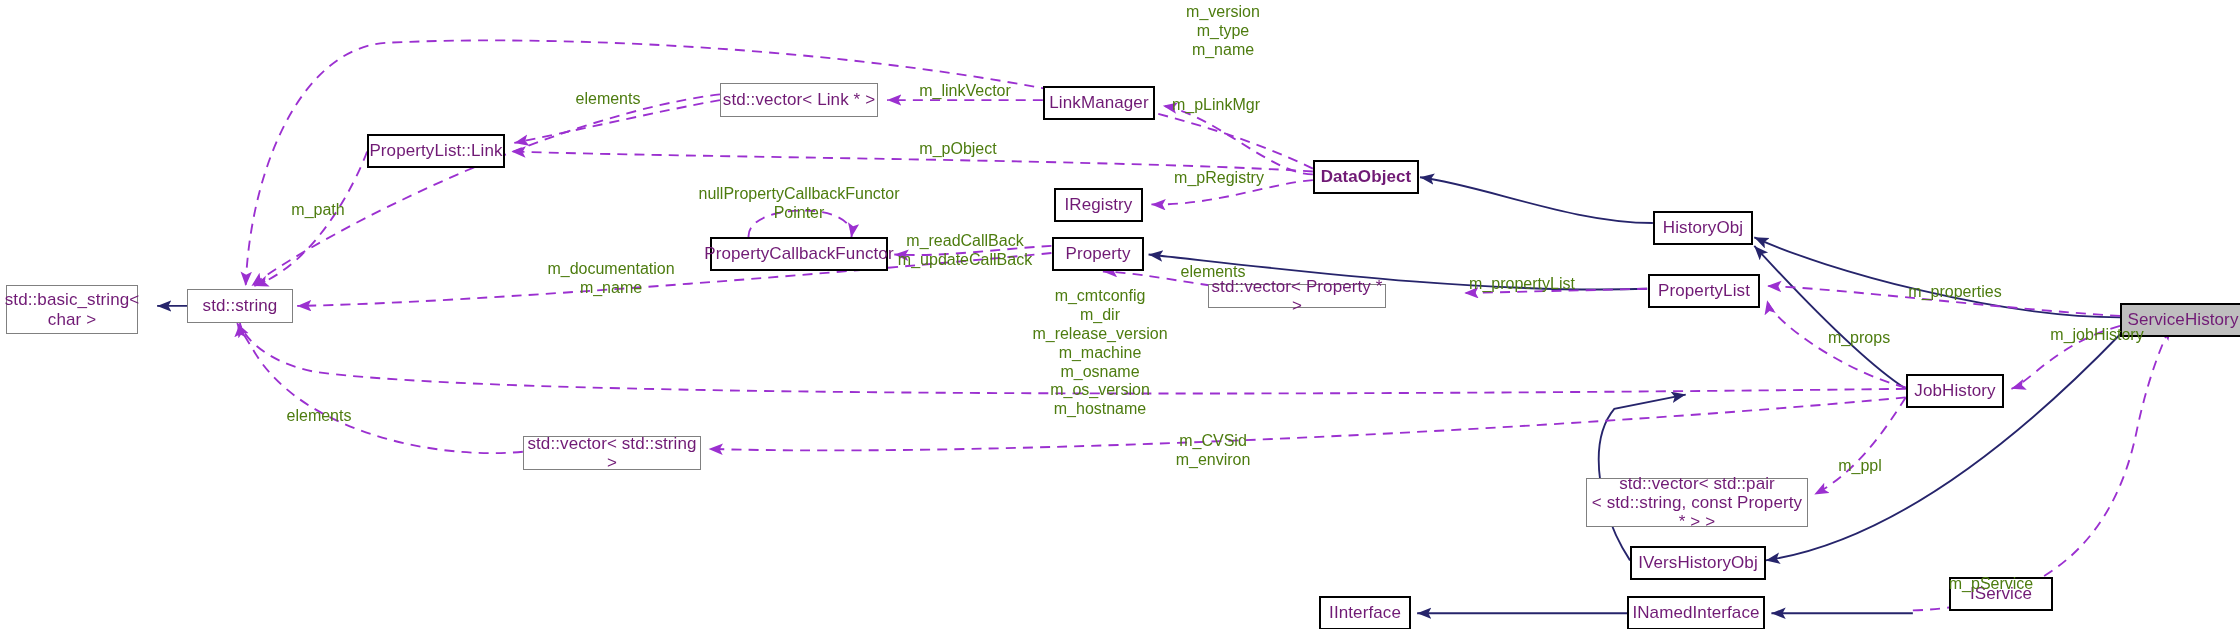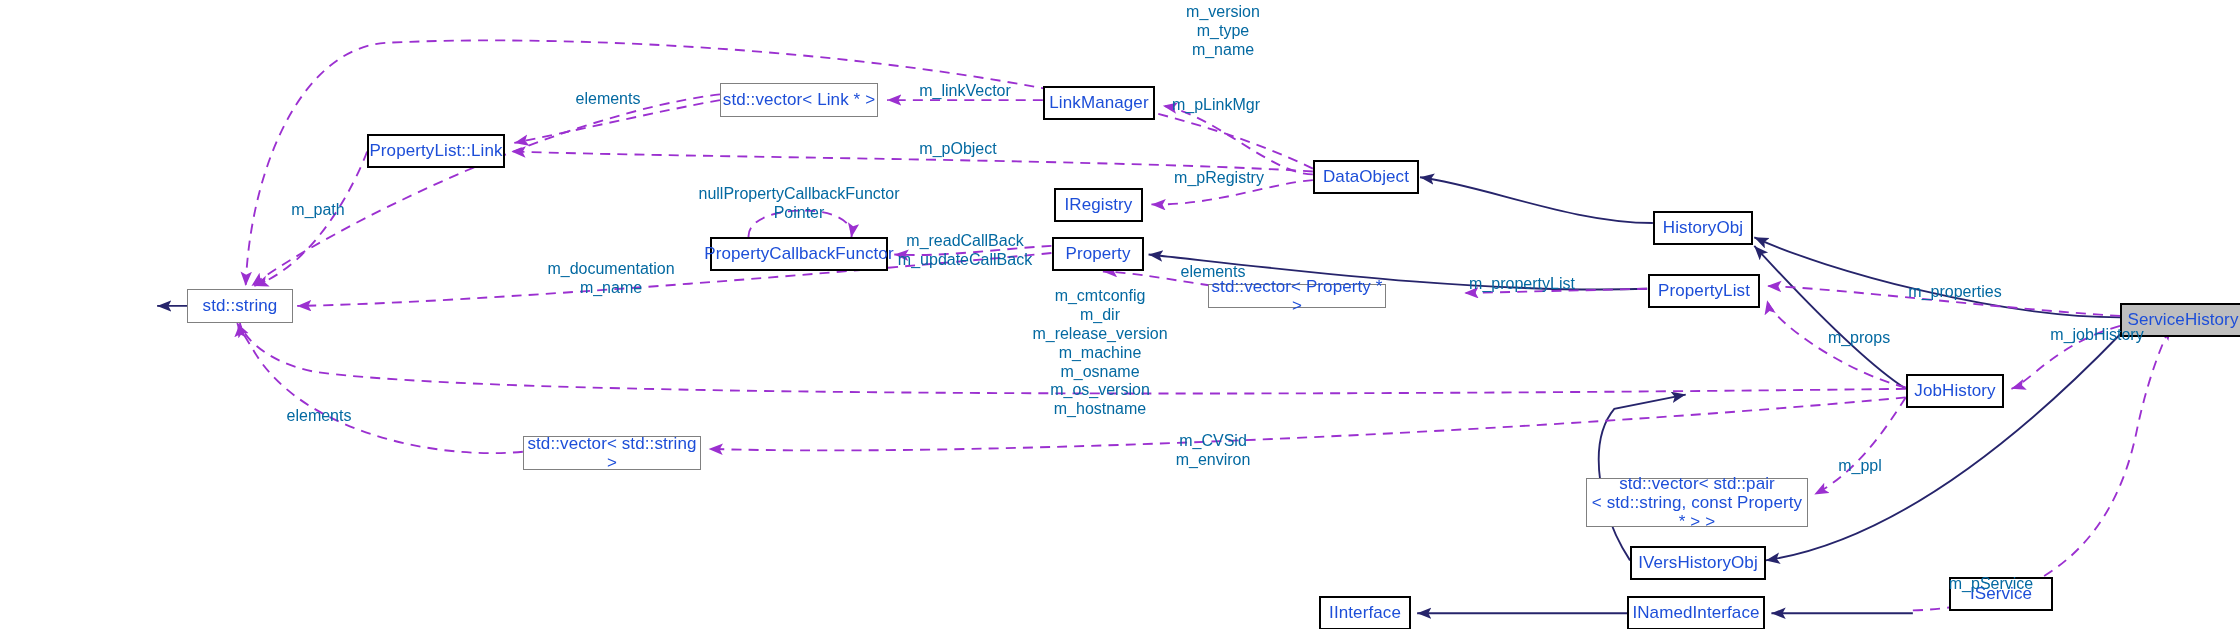--- a/index.html
+++ b/index.html
@@ -29,38 +29,38 @@
   }
   .node-box {
     position: absolute;
     box-sizing: border-box;
     display: flex;
     align-items: center;
     justify-content: center;
     text-align: center;
     font-size: 17px;
     line-height: 1.12;
-    color: #1d4ed8;
+    color: #701a75;
     background: #ffffff;
     border: 1px solid #808080;
     white-space: pre-line;
     letter-spacing: 0.1px;
   }
   .node-box.solid {
     border: 2px solid #000000;
   }
   .node-box.current {
     border: 2px solid #000000;
     background: #bfbfbf;
   }
   .edge-label {
     position: absolute;
     font-size: 16px;
     line-height: 1.18;
-    color: #0369a1;
+    color: #4d7c0f;
     text-align: center;
     white-space: pre-line;
     background: transparent;
     transform: translateX(-50%);
     pointer-events: none;
   }
 </style>
 </head>
 <body>
 
@@ -106,26 +106,28 @@
       <path d="M895,204 C870,206 800,190 772,190"></path>
       <path d="M1153,202 L1025,205"></path>
       <path d="M1484,221 C1400,216 1290,202 1237,200"></path>
       <path d="M1334,271 C1290,260 1240,224 1237,210"></path>
       <path d="M1484,228 C1440,240 1420,268 1408,272"></path>
       <path d="M1334,278 C1320,300 1300,330 1270,346"></path>
       <path d="M1339,427 C1430,424 1480,380 1496,300 C1504,262 1516,234 1520,228"></path>
     </g>
   </svg>
 
+  <div class="node-box template" style="left:6px;  top:285px;  width:132px; height:49px;">std::basic_string&lt;
+char &gt;</div>
   <div class="node-box template" style="left:187px;top:289px;  width:106px; height:34px;">std::string</div>
   <div class="node-box solid" style="left:367px;top:134px;  width:138px; height:34px;">PropertyList::Link</div>
   <div class="node-box template" style="left:720px;top:83px;   width:158px; height:34px;">std::vector&lt; Link * &gt;</div>
   <div class="node-box solid" style="left:1043px;top:86px;  width:112px; height:34px;">LinkManager</div>
   <div class="node-box solid" style="left:1054px;top:188px; width:89px;  height:34px;">IRegistry</div>
-  <div class="node-box solid" style="left:1313px;top:160px; width:106px; height:34px;">DataObject</div>
+  <div class="node-box solid" style="left:1313px;top:160px; width:106px; height:34px;font-weight:bold;">DataObject</div>
   <div class="node-box solid" style="left:710px;top:237px;  width:178px; height:34px;">PropertyCallbackFunctor</div>
   <div class="node-box solid" style="left:1052px;top:237px; width:92px;  height:34px;">Property</div>
   <div class="node-box template" style="left:1208px;top:284px; width:178px; height:24px;">std::vector&lt; Property * &gt;</div>
   <div class="node-box solid" style="left:1648px;top:274px; width:112px; height:34px;">PropertyList</div>
   <div class="node-box solid" style="left:1653px;top:211px; width:100px; height:34px;">HistoryObj</div>
   <div class="node-box solid" style="left:1906px;top:374px; width:98px;  height:34px;">JobHistory</div>
   <div class="node-box template" style="left:1586px;top:478px; width:222px; height:49px;">std::vector&lt; std::pair
 &lt; std::string, const Property * &gt; &gt;</div>
   <div class="node-box template" style="left:523px;top:436px;  width:178px; height:34px;">std::vector&lt; std::string &gt;</div>
   <div class="node-box solid" style="left:1630px;top:546px; width:136px; height:34px;">IVersHistoryObj</div>

